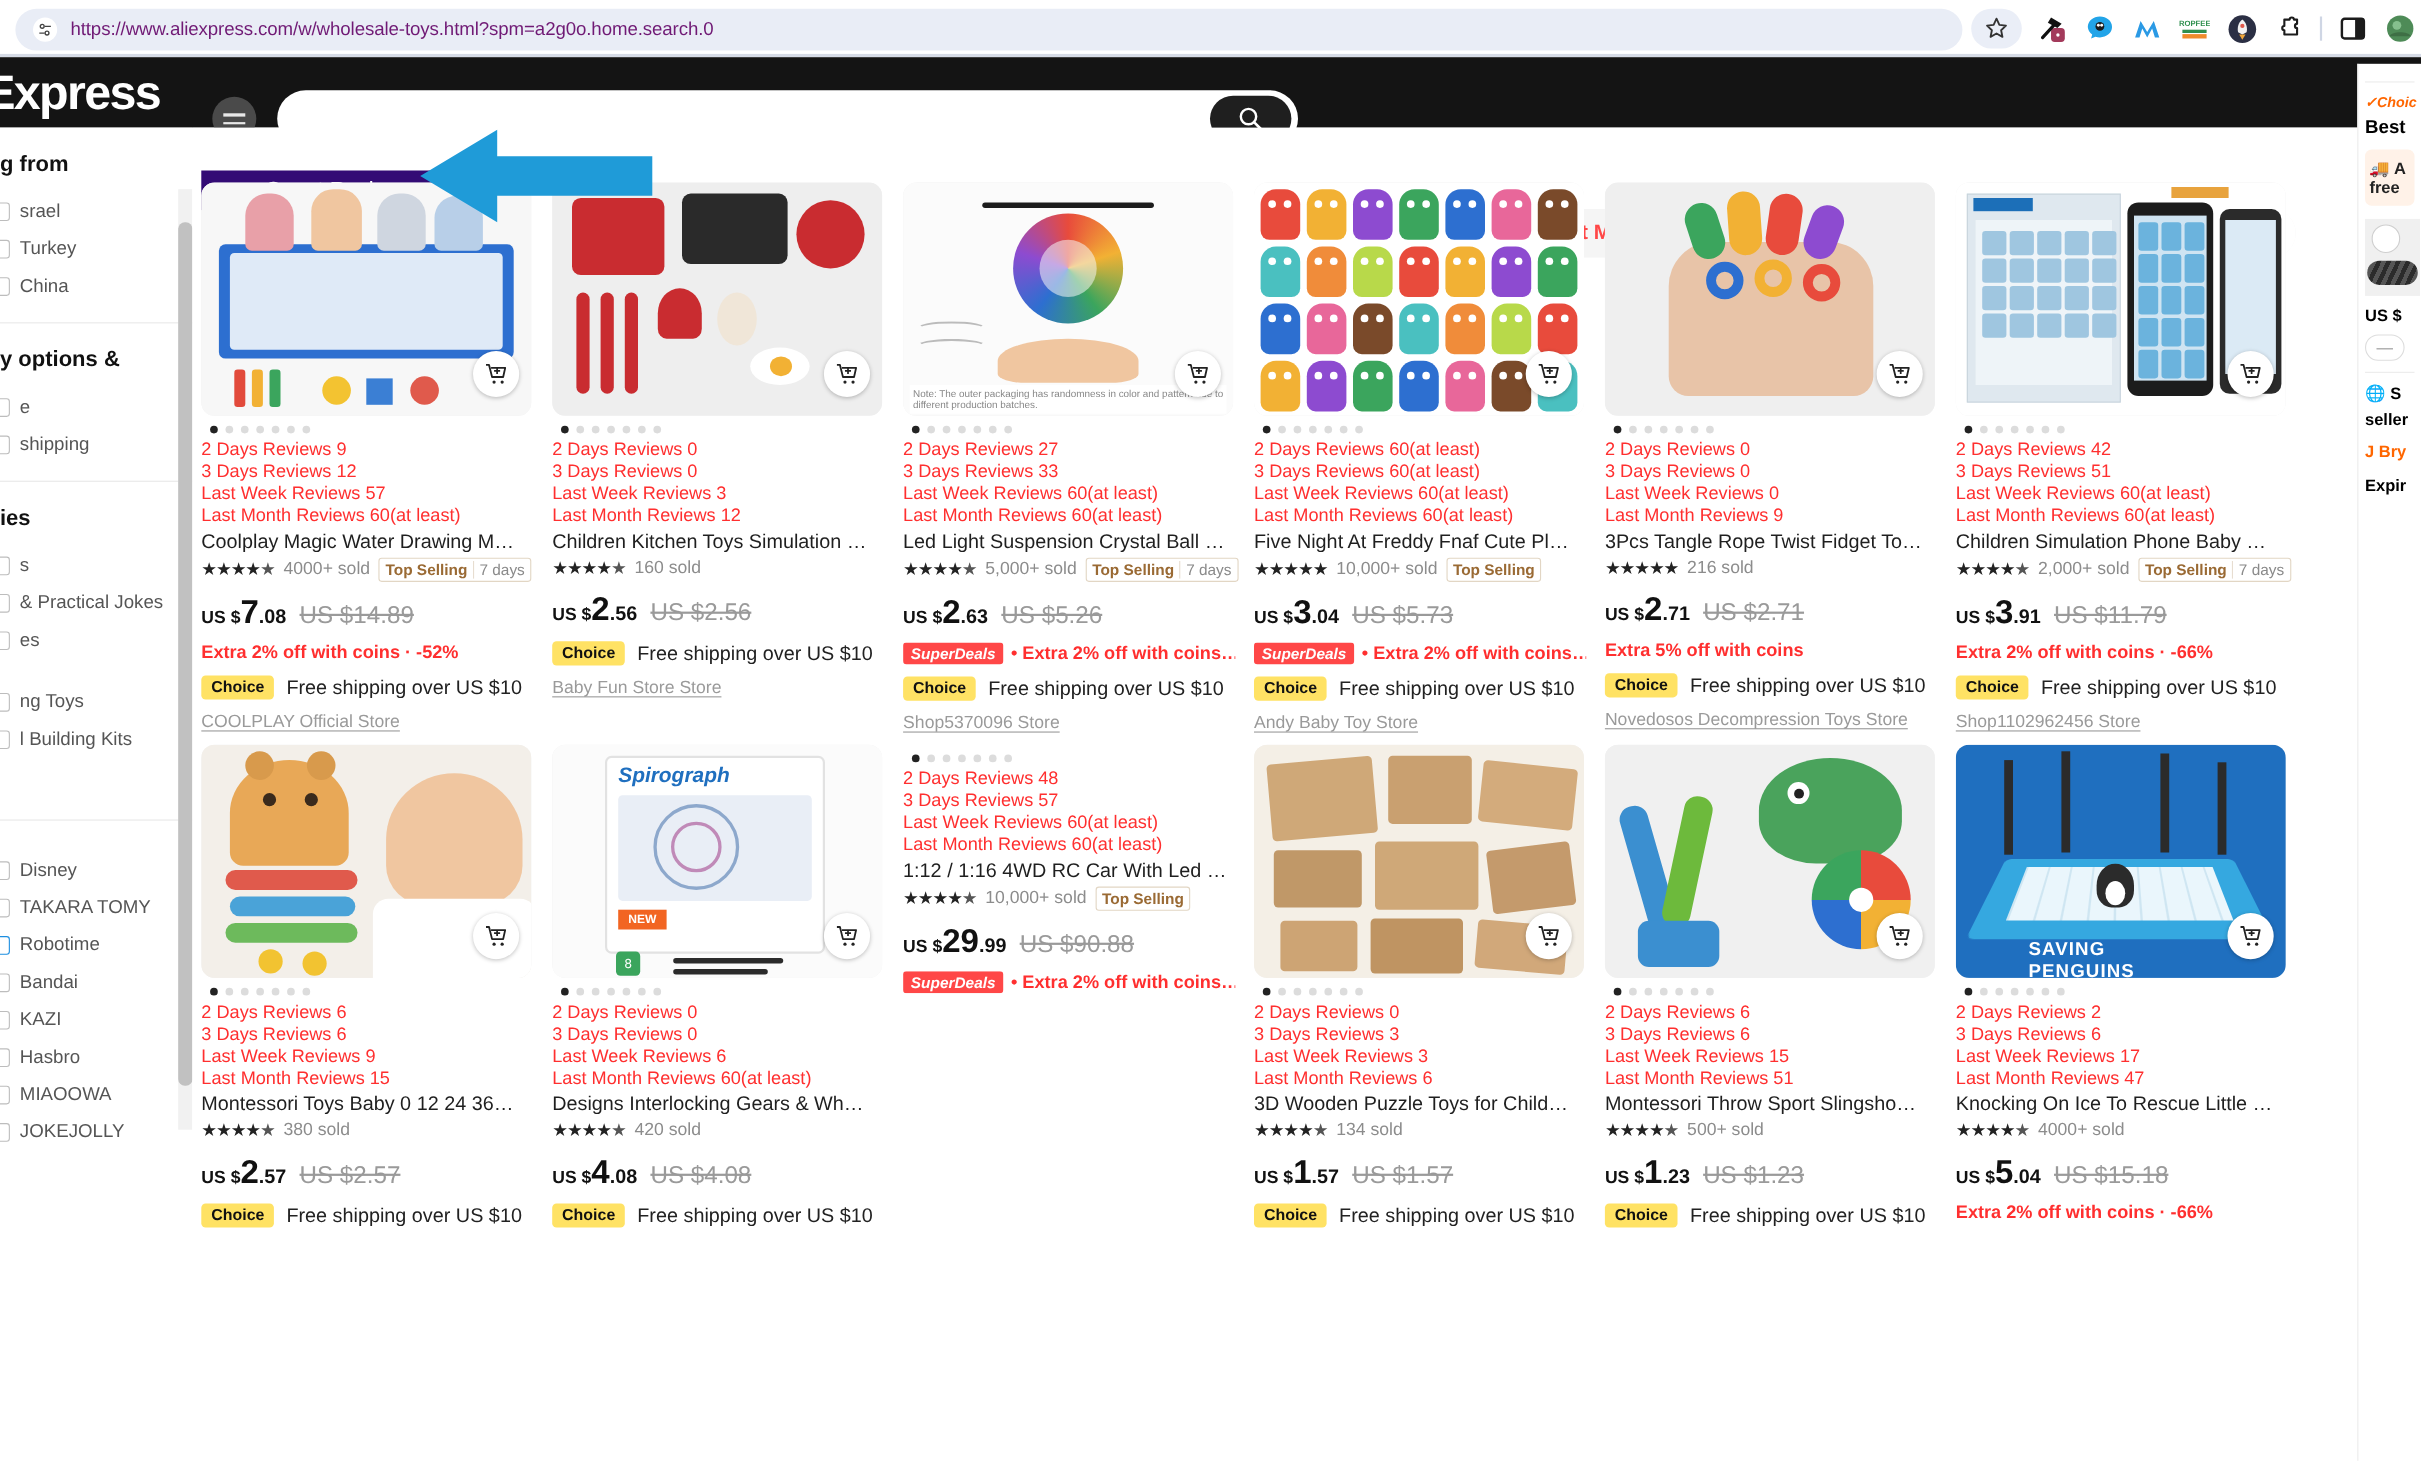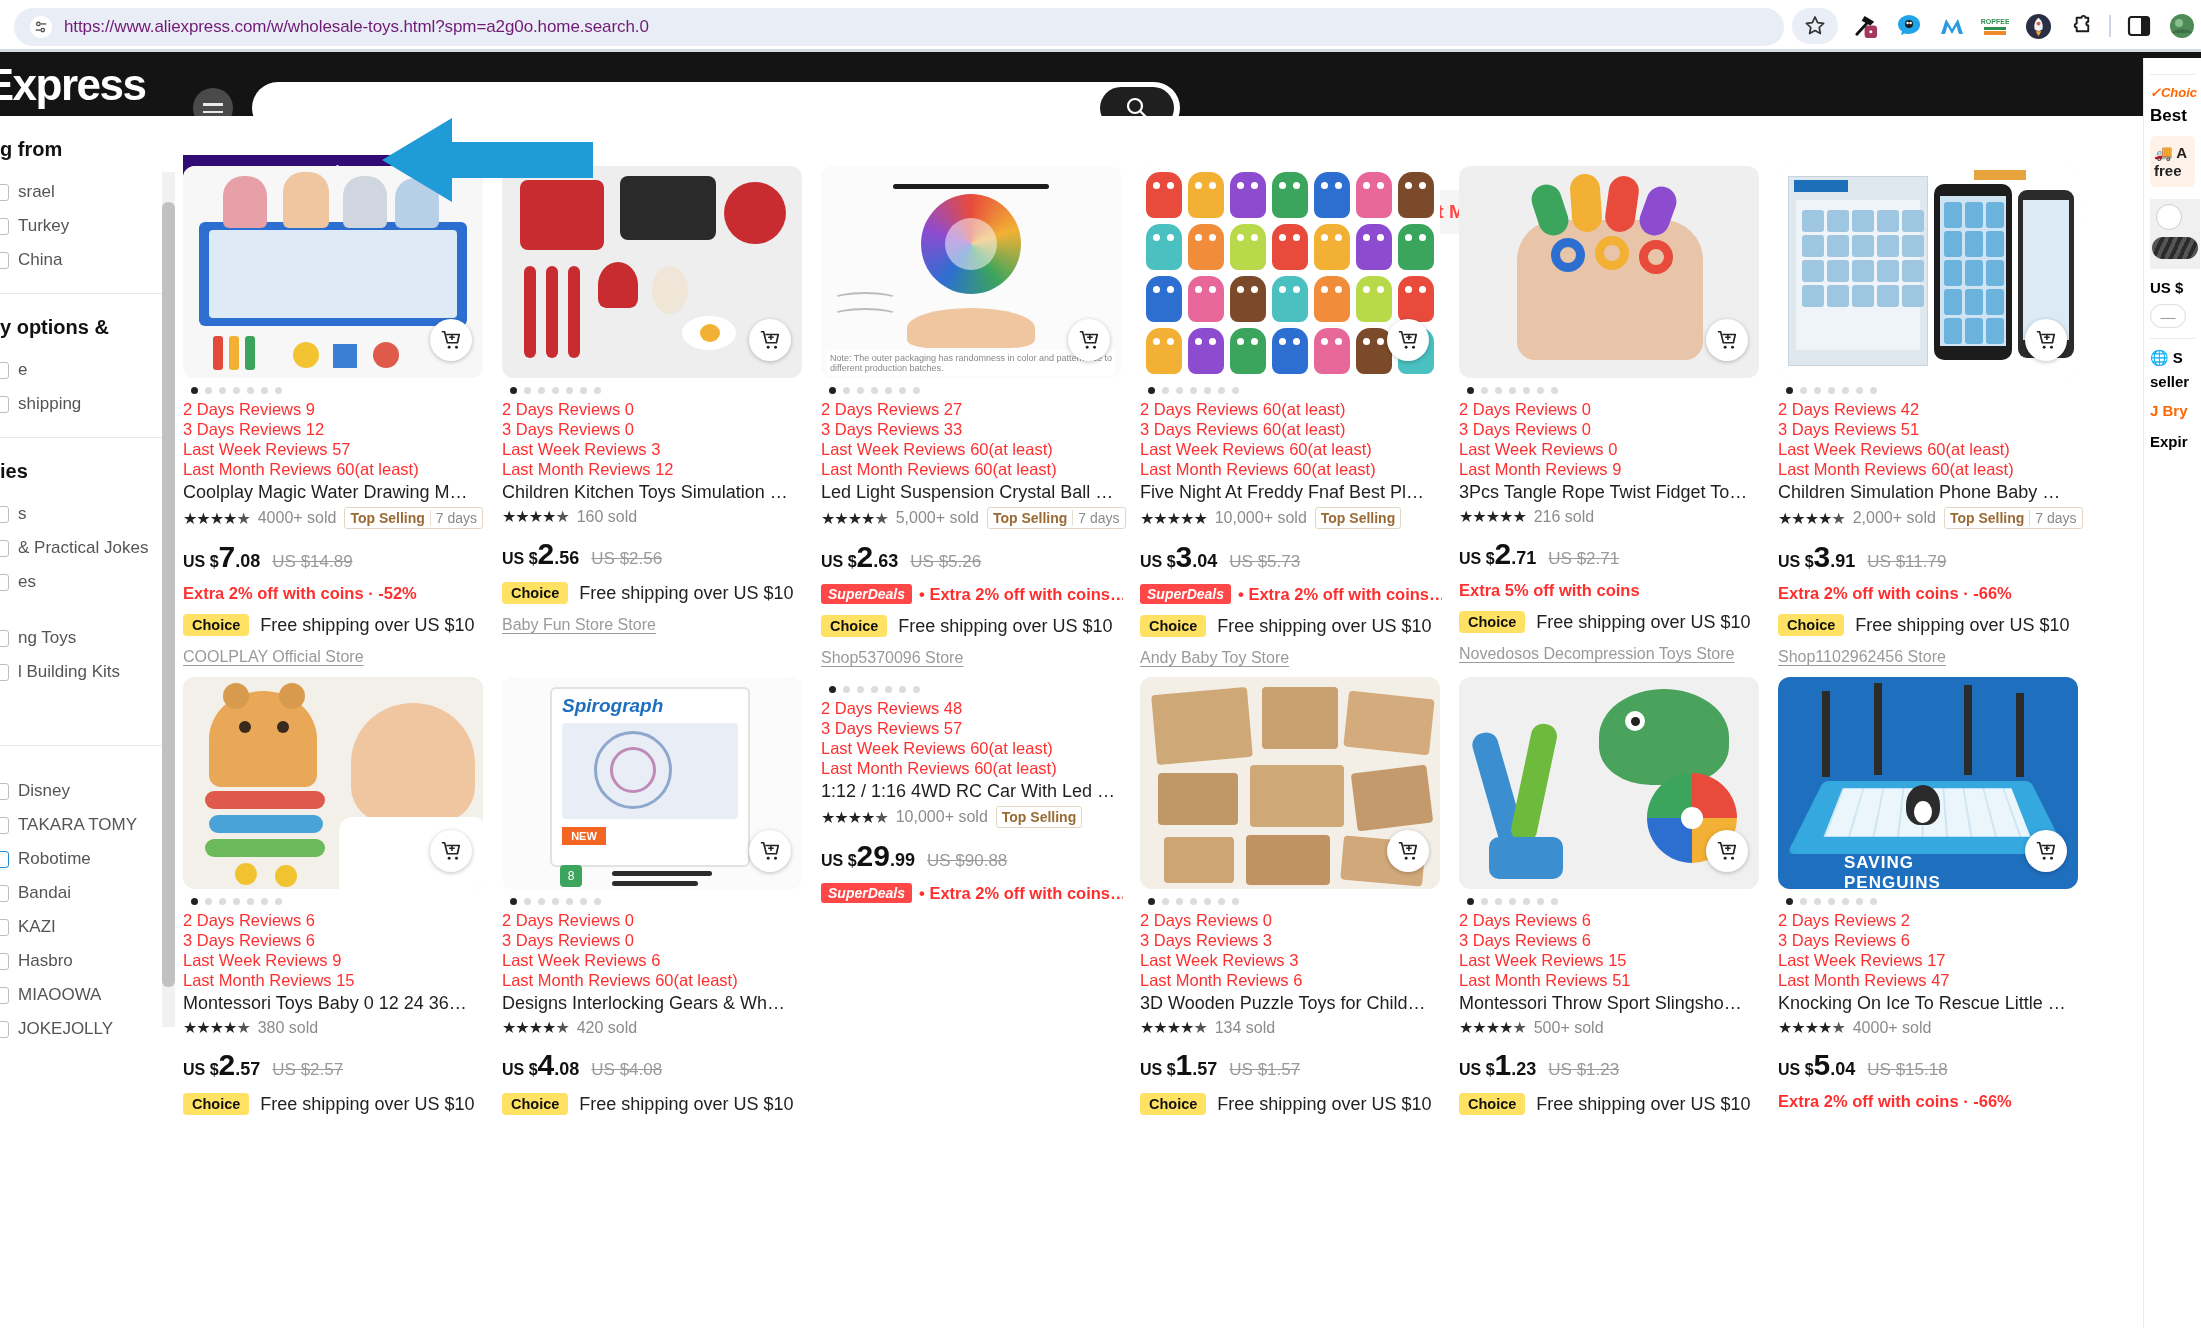--- a/index.html
+++ b/index.html
@@ -147,21 +147,21 @@
   .stars { font-size: 16px; letter-spacing: -1px; color: #222; }
   .sold { font-size: 16px; color: #8c8c8c; }
   .topsell { display: flex; align-items: center; border: 1px solid #e2d6c4; border-radius: 3px;
     font-size: 14px; overflow: hidden; height: 22px;}
   .topsell b { color: #9a6a34; font-weight: 700; padding: 0 5px; }
   .topsell span { color: #8a8a8a; padding: 0 5px; border-left: 1px solid #e7ddd0; }
   .price-row { display: flex; align-items: baseline; gap: 12px; margin-top: 11px; }
   .price { color: #111; font-weight: 700; font-size: 18px; }
   .price .big { font-size: 30px; }
   .price .us { font-size: 16px; font-weight: 700;}
-  .oldprice { color: #9a9a9a; font-size: 17px; text-decoration: line-through; }
+  .oldprice { color: #9a9a9a; font-size: 22px; text-decoration: line-through; }
   .promo { color: #ff2f2f; font-size: 16.5px; font-weight: 700; margin-top: 10px;
      display:flex; align-items:center; gap:7px; white-space:nowrap; overflow:hidden; max-width: 302px;}
   .superdeals { background: #ff4747; color: #fff; font-size: 14px; font-weight: 700;
     font-style: italic; padding: 2px 7px; border-radius: 3px; flex:none;}
   .ship-row { display: flex; align-items: center; gap: 11px; margin-top: 11px; }
   .choice { background: #ffe264; color: #111; font-weight: 700; font-size: 14.5px;
     padding: 3px 9px; border-radius: 4px; }
   .ship-txt { font-size: 18px; color: #222; }
   .store { font-size: 16px; color: #9a9a9a; margin-top: 12px;
     text-decoration: underline; text-underline-offset: 3px; white-space:nowrap;}
@@ -761,21 +761,21 @@
           <i class=""></i>
           <i class=""></i>
           <i class=""></i>
           <i class=""></i>
           <i class=""></i>
         </div>
     <div class="rev">2 Days Reviews 60(at least)</div>
         <div class="rev">3 Days Reviews 60(at least)</div>
         <div class="rev">Last Week Reviews 60(at least)</div>
         <div class="rev">Last Month Reviews 60(at least)</div>
-    <div class="p-title">Five Night At Freddy Fnaf Best Pl…</div>
+    <div class="p-title">Five Night At Freddy Fnaf Cute Pl…</div>
     <div class="p-stars-row">
       <span class="stars">★★★★★</span>
       <span class="sold">10,000+ sold</span>
       <span class="topsell">
             <b>Top Selling</b>
           </span>
     </div>
     <div class="price-row">
       <span class="price"><span class="us">US $</span><span class="big">3</span>.04</span>
       <span class="oldprice">US $5.73</span>

